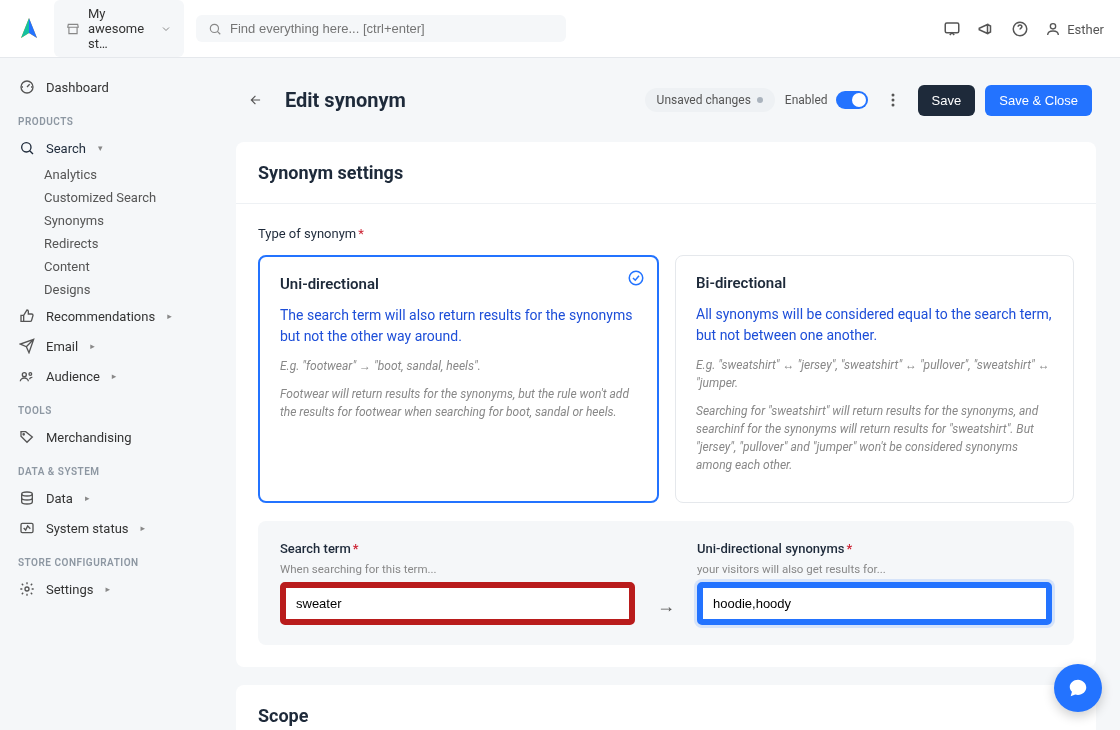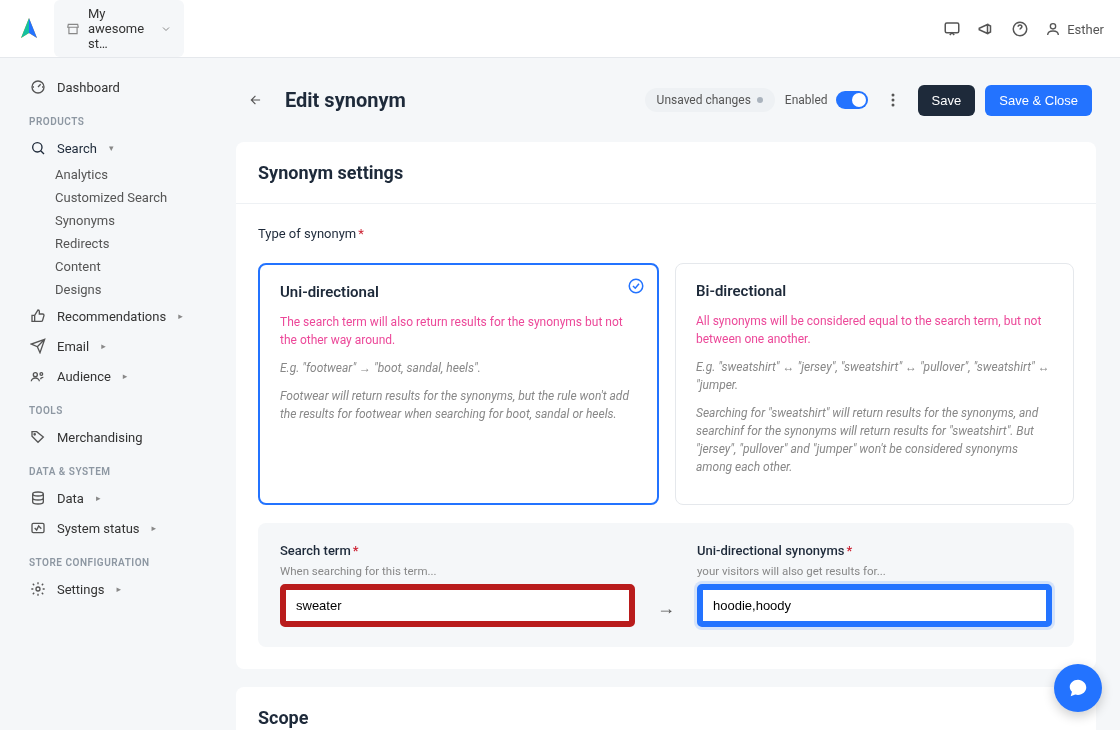--- a/index.html
+++ b/index.html
@@ -6,21 +6,21 @@
 body { font-family: -apple-system, BlinkMacSystemFont, "Segoe UI", Roboto, sans-serif; background: #f5f7f9; color: #1e2a3a; width: 1120px; height: 730px; overflow: hidden; }
 .topbar { height: 58px; background: #fff; border-bottom: 1px solid #e5e8ec; display: flex; align-items: center; padding: 0 16px; gap: 12px; }
 .logo { width: 26px; height: 26px; flex-shrink: 0; position: relative; }
 .store-select { background: #f5f7f9; border-radius: 6px; padding: 6px 12px; display: flex; align-items: center; gap: 8px; font-size: 13px; color: #333; width: 130px; cursor: pointer; }
 .store-select .chev { margin-left: auto; }
 .search-box { background: #f5f7f9; border-radius: 6px; padding: 6px 12px; display: flex; align-items: center; gap: 8px; width: 370px; font-size: 13px; color: #888; }
 .search-box input { border: none; background: transparent; outline: none; width: 100%; font-size: 13px; color: #333; }
 .top-right { margin-left: auto; display: flex; align-items: center; gap: 16px; color: #555; }
 .user { display: flex; align-items: flex-end; gap: 6px; font-size: 13px; }
 .app { display: flex; height: 672px; }
-.sidebar { width: 212px; padding: 14px 11px; background: #f5f7f9; overflow-y: auto; }
+.sidebar { width: 212px; padding: 14px 0; background: #f5f7f9; overflow-y: auto; }
 .section-label { font-size: 10px; font-weight: 600; color: #8d97a2; letter-spacing: 0.5px; padding: 6px 18px; margin-top: 8px; }
 .nav-item { display: flex; align-items: center; gap: 10px; padding: 6px 18px; font-size: 13px; color: #333; cursor: pointer; }
 .nav-item.active { font-weight: 400; color: #1e2a3a; }
 .nav-item .mini-chev { margin-left: 2px; color: #888; font-size: 9px; }
 .nav-sub { padding-left: 44px; }
 .nav-sub .nav-subitem { display: block; padding: 4px 0; font-size: 13px; color: #555; cursor: pointer; }
 .main { flex: 1; overflow-y: auto; padding-bottom: 40px; }
 .page-header { display: flex; align-items: center; padding: 26px 28px 26px 28px; gap: 13px; }
 .back-btn { width: 32px; height: 32px; background: #f5f7f9; border-radius: 6px; display: flex; align-items: center; justify-content: center; cursor: pointer; font-size: 14px; }
 .page-title { font-size: 20px; font-weight: 700; color: #1e2a3a; }
@@ -31,28 +31,28 @@
 .toggle { width: 32px; height: 18px; background: #2373ff; border-radius: 999px; position: relative; cursor: pointer; }
 .toggle::after { content: ""; position: absolute; width: 14px; height: 14px; background: #fff; border-radius: 50%; top: 2px; right: 2px; }
 .menu-btn { width: 30px; height: 30px; background: #f5f7f9; border-radius: 6px; display: flex; align-items: center; justify-content: center; cursor: pointer; font-size: 14px; }
 .btn { padding: 8px 14px; border-radius: 6px; font-size: 13px; font-weight: 500; border: none; cursor: pointer; }
 .btn-dark { background: #1e2a3a; color: #fff; }
 .btn-primary { background: #2373ff; color: #fff; }
 .card { background: #fff; border-radius: 8px; margin: 0 24px 18px; padding: 0; }
 .card-head { padding: 20px 22px; border-bottom: 1px solid #eef1f4; }
 .card-head h2 { font-size: 18px; font-weight: 700; color: #1e2a3a; }
 .card-body { padding: 22px; }
-.field-label { font-size: 13px; color: #1e2a3a; margin-bottom: 22px; display: flex; align-items: flex-end; }
+.field-label { font-size: 13px; color: #1e2a3a; margin-bottom: 14px; display: flex; align-items: flex-end; }
 .req { color: #c23; margin-left: 2px; }
 .type-row { display: flex; gap: 16px; }
 .type-card { flex: 1; border: 1px solid #e5e8ec; border-radius: 8px; padding: 18px 20px; position: relative; cursor: pointer; }
 .type-card.selected { border: 2px solid #2373ff; }
 .type-card .check { position: absolute; top: 12px; right: 12px; color: #2373ff; }
 .type-card h3 { font-size: 15px; font-weight: 600; margin-bottom: 12px; color: #1e2a3a; }
-.type-card p { font-size: 12px; color: #ec4899; line-height: 1.5; margin-bottom: 10px; }
+.type-card p { font-size: 14px; color: #1d4ed8; line-height: 1.5; margin-bottom: 10px; }
 .type-card p.italic { font-style: italic; color: #888; font-size: 12px; }
 .term-row { background: #f5f7f9; border-radius: 8px; padding: 20px 22px; margin-top: 18px; display: flex; align-items: flex-end; gap: 16px; }
 .term-col { flex: 1; }
 .term-col .tlabel { font-size: 13px; font-weight: 500; color: #1e2a3a; display: flex; }
 .term-col .thelp { font-size: 11.5px; color: #888; margin: 6px 0; }
 .term-col input { width: 100%; padding: 8px 10px; border: 6px solid #b91c1c; border-radius: 5px; font-size: 13px; outline: none; background: #fff; }
 .term-col input.focus { border-color: #2373ff; box-shadow: 0 0 0 3px rgba(35,115,255,0.15); }
 .arrow { width: 30px; display: flex; align-items: center; justify-content: center; font-size: 18px; color: #555; padding-bottom: 8px; }
 .chat-bubble { position: fixed; bottom: 18px; right: 18px; width: 48px; height: 48px; background: #2373ff; border-radius: 50%; display: flex; align-items: center; justify-content: center; color: #fff; box-shadow: 0 4px 12px rgba(0,0,0,0.2); cursor: pointer; }
 .icon { width: 18px; height: 18px; display: inline-flex; align-items: center; justify-content: center; }
@@ -74,20 +74,29 @@
         <svg width="14" height="14" viewBox="0 0 24 24" fill="none" stroke="#888" stroke-width="2">
           <path d="M3 9h18M5 9v11h14V9M4 4h16l1 5H3z"></path>
         </svg>
       </span>
     <span>My awesome st…</span>
     <span class="chev">
         <svg width="12" height="12" viewBox="0 0 24 24" fill="none" stroke="#888" stroke-width="2">
           <path d="M6 9l6 6 6-6"></path>
         </svg>
       </span>
+  </div>
+  <div class="search-box">
+    <span>
+        <svg width="14" height="14" viewBox="0 0 24 24" fill="none" stroke="#888" stroke-width="2">
+          <circle cx="11" cy="11" r="7"></circle>
+          <path d="M21 21l-5-5"></path>
+        </svg>
+      </span>
+    <input placeholder="Find everything here... [ctrl+enter]" style="">
   </div>
   <div class="top-right">
     <span>
         <svg width="18" height="18" viewBox="0 0 24 24" fill="none" stroke="#555" stroke-width="2">
           <rect x="3" y="4" width="18" height="13" rx="2"></rect>
           <path d="M9 20l3-3 3 3"></path>
         </svg>
       </span>
     <span>
         <svg width="18" height="18" viewBox="0 0 24 24" fill="none" stroke="#555" stroke-width="2">

